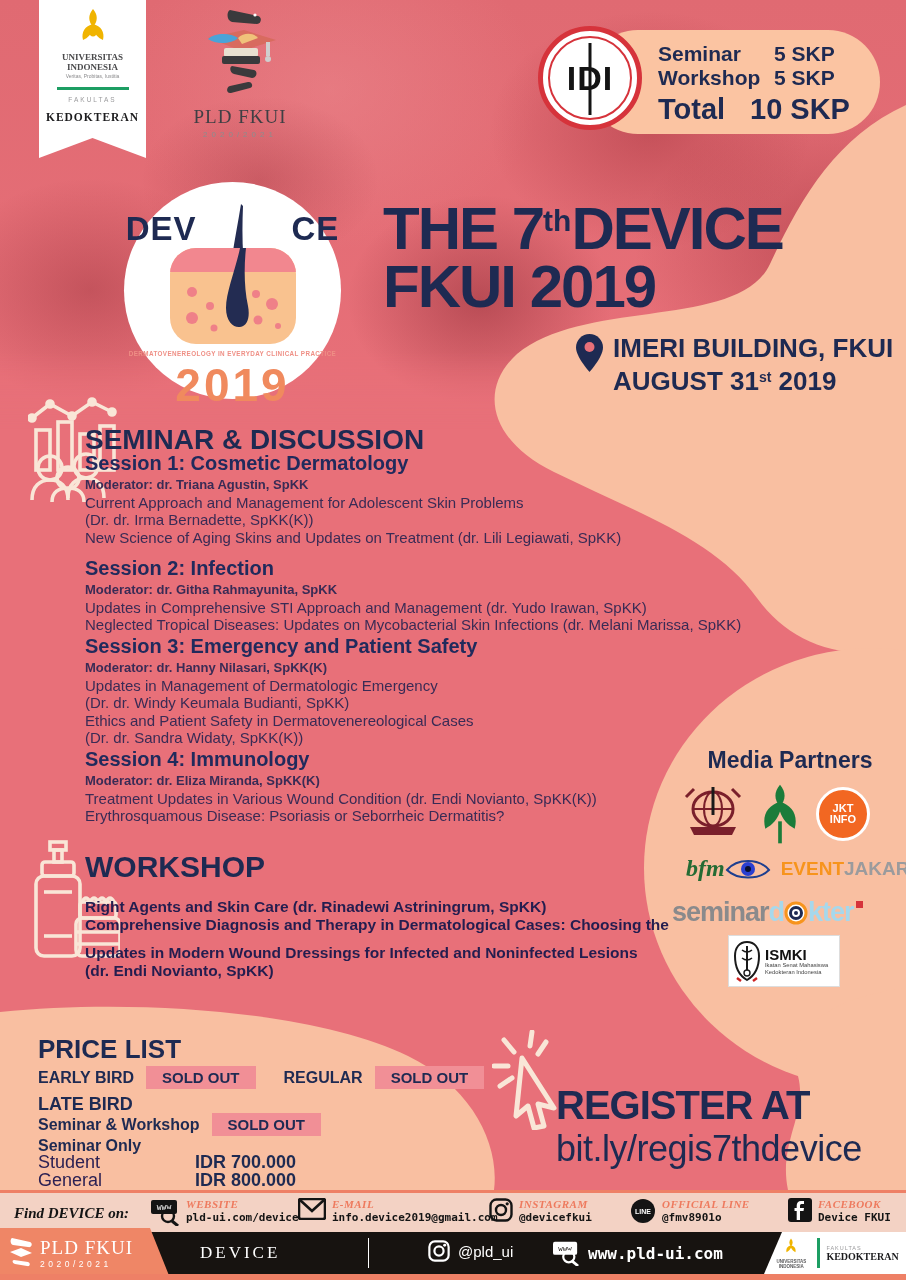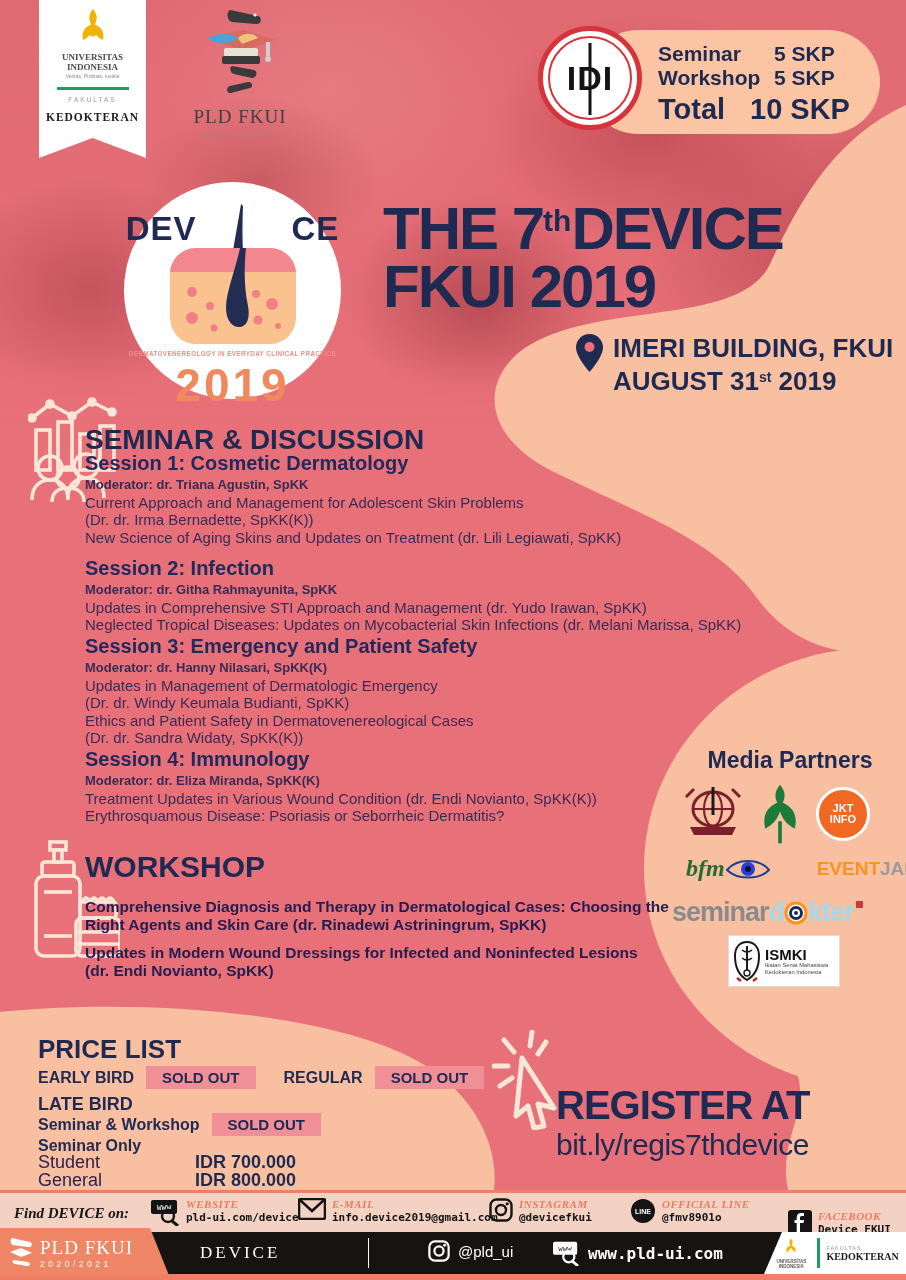--- a/index.html
+++ b/index.html
@@ -70,21 +70,21 @@
   .w-item-1{top:898px;} .w-item-2{top:944px;}
   
   .mp-heading{left:690px;top:747px;width:200px;text-align:center;font-size:23px;}
   .mp-row1{left:682px;top:784px;width:200px;display:flex;align-items:center;gap:14px;}
   .jkt-circle{width:54px;height:54px;border-radius:50%;background:#f26722;border:3px solid #fff;
      box-sizing:border-box;display:flex;flex-direction:column;align-items:center;justify-content:center;
      color:#fff;font-weight:800;font-size:11px;line-height:11px;}
   .mp-row2{left:686px;top:855px;display:flex;align-items:center;}
   .bfm-script{font-family:"Liberation Serif",serif;font-style:italic;font-weight:bold;font-size:24px;color:#256b33;}
   .ej-text{font-size:19px;font-weight:800;margin-left:10px;}
-  .ej-event{color:#f7941d;margin-left:36px;} .ej-jakarta{color:#9b9b9d;font-weight:600;}
+  .ej-event{color:#f7941d;} .ej-jakarta{color:#9b9b9d;font-weight:600;}
   .mp-row3{left:672px;top:897px;display:flex;align-items:center;font-weight:700;font-size:27px;}
   .sd-seminar{color:#8a8a8c;letter-spacing:-1px;}
   .sd-dokter{color:#a6d8ec;letter-spacing:-1px;display:flex;align-items:center;}
   .sd-sup{width:7px;height:7px;background:#d6333b;margin-left:2px;margin-top:-16px;}
   .mp-row4{left:728px;top:935px;width:112px;height:52px;background:#fff;border:1px solid #ddd;
      display:flex;align-items:center;padding:2px 4px;box-sizing:border-box;}
   .ismki-text{margin-left:4px;}
   .ismki-name{font-weight:800;font-size:15px;color:#111;line-height:15px;}
   .ismki-sub{font-size:5.8px;color:#444;line-height:6.5px;}
   
@@ -95,29 +95,29 @@
   .pl-regular-label{margin-left:28px;}
   .pl-late{top:1094px;font-size:18px;}
   .pl-semwork{top:1113px;font-size:16px;}
   .pl-semonly{top:1137px;font-size:16px;}
   .pl-price-row{left:38px;display:flex;font-size:18px;color:#2c2153;}
   .pl-price-row .plabel{width:157px;font-weight:400;}
   .pl-price-row .pval{font-weight:800;color:#1e2a52;}
   .pl-student{top:1152px;} .pl-gp{top:1170px;}
   
   .register-heading{left:556px;top:1083px;font-size:40px;letter-spacing:-1px;}
-  .register-url{left:556px;top:1128px;font-size:30px;font-weight:500;color:#1e2a52;letter-spacing:-.5px;}
+  .register-url{left:556px;top:1128px;font-size:36px;font-weight:500;color:#1e2a52;letter-spacing:-.5px;}
   
   .footer-strip{left:0;top:1190px;width:906px;height:42px;background:#f3d2c4;border-top:3px solid #ee8066;box-sizing:border-box;z-index:5;}
   .find-label{position:absolute;left:14px;top:12px;font-family:"Liberation Serif",serif;font-style:italic;font-weight:bold;font-size:15px;color:#141414;}
   .channel{position:absolute;top:5px;display:flex;}
   .ch-texts{margin-left:6px;}
   .ch-label{font-family:"Liberation Serif",serif;font-style:italic;font-weight:bold;font-size:11px;color:#ee7a5e;letter-spacing:.5px;}
   .ch-value{font-family:"DejaVu Sans Mono",monospace;font-weight:bold;font-size:11px;color:#141414;margin-top:1px;}
-  .ch-web{left:150px;} .ch-mail{left:298px;} .ch-ig{left:489px;} .ch-line{left:630px;} .ch-fb{left:788px;margin-top:12px;}
+  .ch-web{left:150px;} .ch-mail{left:298px;} .ch-ig{left:489px;} .ch-line{left:630px;} .ch-fb{left:788px;}
   
   .bottom-bar{left:0;top:1232px;width:906px;height:42px;background:#171310;z-index:5;}
   .bottom-orange{left:0;top:1274px;width:906px;height:6px;background:#ee8066;z-index:5;}
   .pld-block{position:absolute;left:0;top:-4px;width:170px;height:50px;background:#ef8666;
      clip-path:polygon(0 0,150px 0,170px 100%,0 100%);display:flex;align-items:center;padding-left:8px;box-sizing:border-box;}
   .pld-block-text{margin-left:6px;color:#fff;}
   .pld-block-name{font-family:"Liberation Serif",serif;font-size:19px;letter-spacing:1px;line-height:19px;}
   .pld-block-years{font-size:8.5px;letter-spacing:3.5px;margin-top:2px;}
   .bar-device{position:absolute;left:200px;top:11px;color:#fff;font-family:"Liberation Serif",serif;font-size:17px;letter-spacing:3px;}
   .bar-divider{position:absolute;left:368px;top:6px;width:1px;height:30px;background:#fff;}
@@ -315,22 +315,22 @@
   <path d="M58,62 q4,-8 8,0 q4,-8 8,0 q4,-8 8,0 q4,-8 8,0"></path>
   <rect x="56" y="62" width="36" height="16" rx="3"></rect>
   <rect x="52" y="78" width="44" height="38" rx="6"></rect>
   <line x1="52" y1="92" x2="96" y2="92"></line>
     <line x1="52" y1="104" x2="96" y2="104"></line>
 </svg>
 
 <div class="abs sec-heading workshop-heading">WORKSHOP</div>
 
 <div class="abs w-item w-item-1">
+  <div>Right Agents and Skin Care (dr. Rinadewi Astriningrum, SpKK)</div>
   <div>Comprehensive Diagnosis and Therapy in Dermatological Cases: Choosing the</div>
-  <div>Right Agents and Skin Care (dr. Rinadewi Astriningrum, SpKK)</div>
 </div>
 <div class="abs w-item w-item-2">
   <div>Updates in Modern Wound Dressings for Infected and Noninfected Lesions</div>
   <div>(dr. Endi Novianto, SpKK)</div>
 </div>
 
 <div class="abs sec-heading mp-heading">Media Partners</div>
 
 <div class="abs mp-row1">
   <svg width="62" height="58" viewBox="0 0 62 58">

